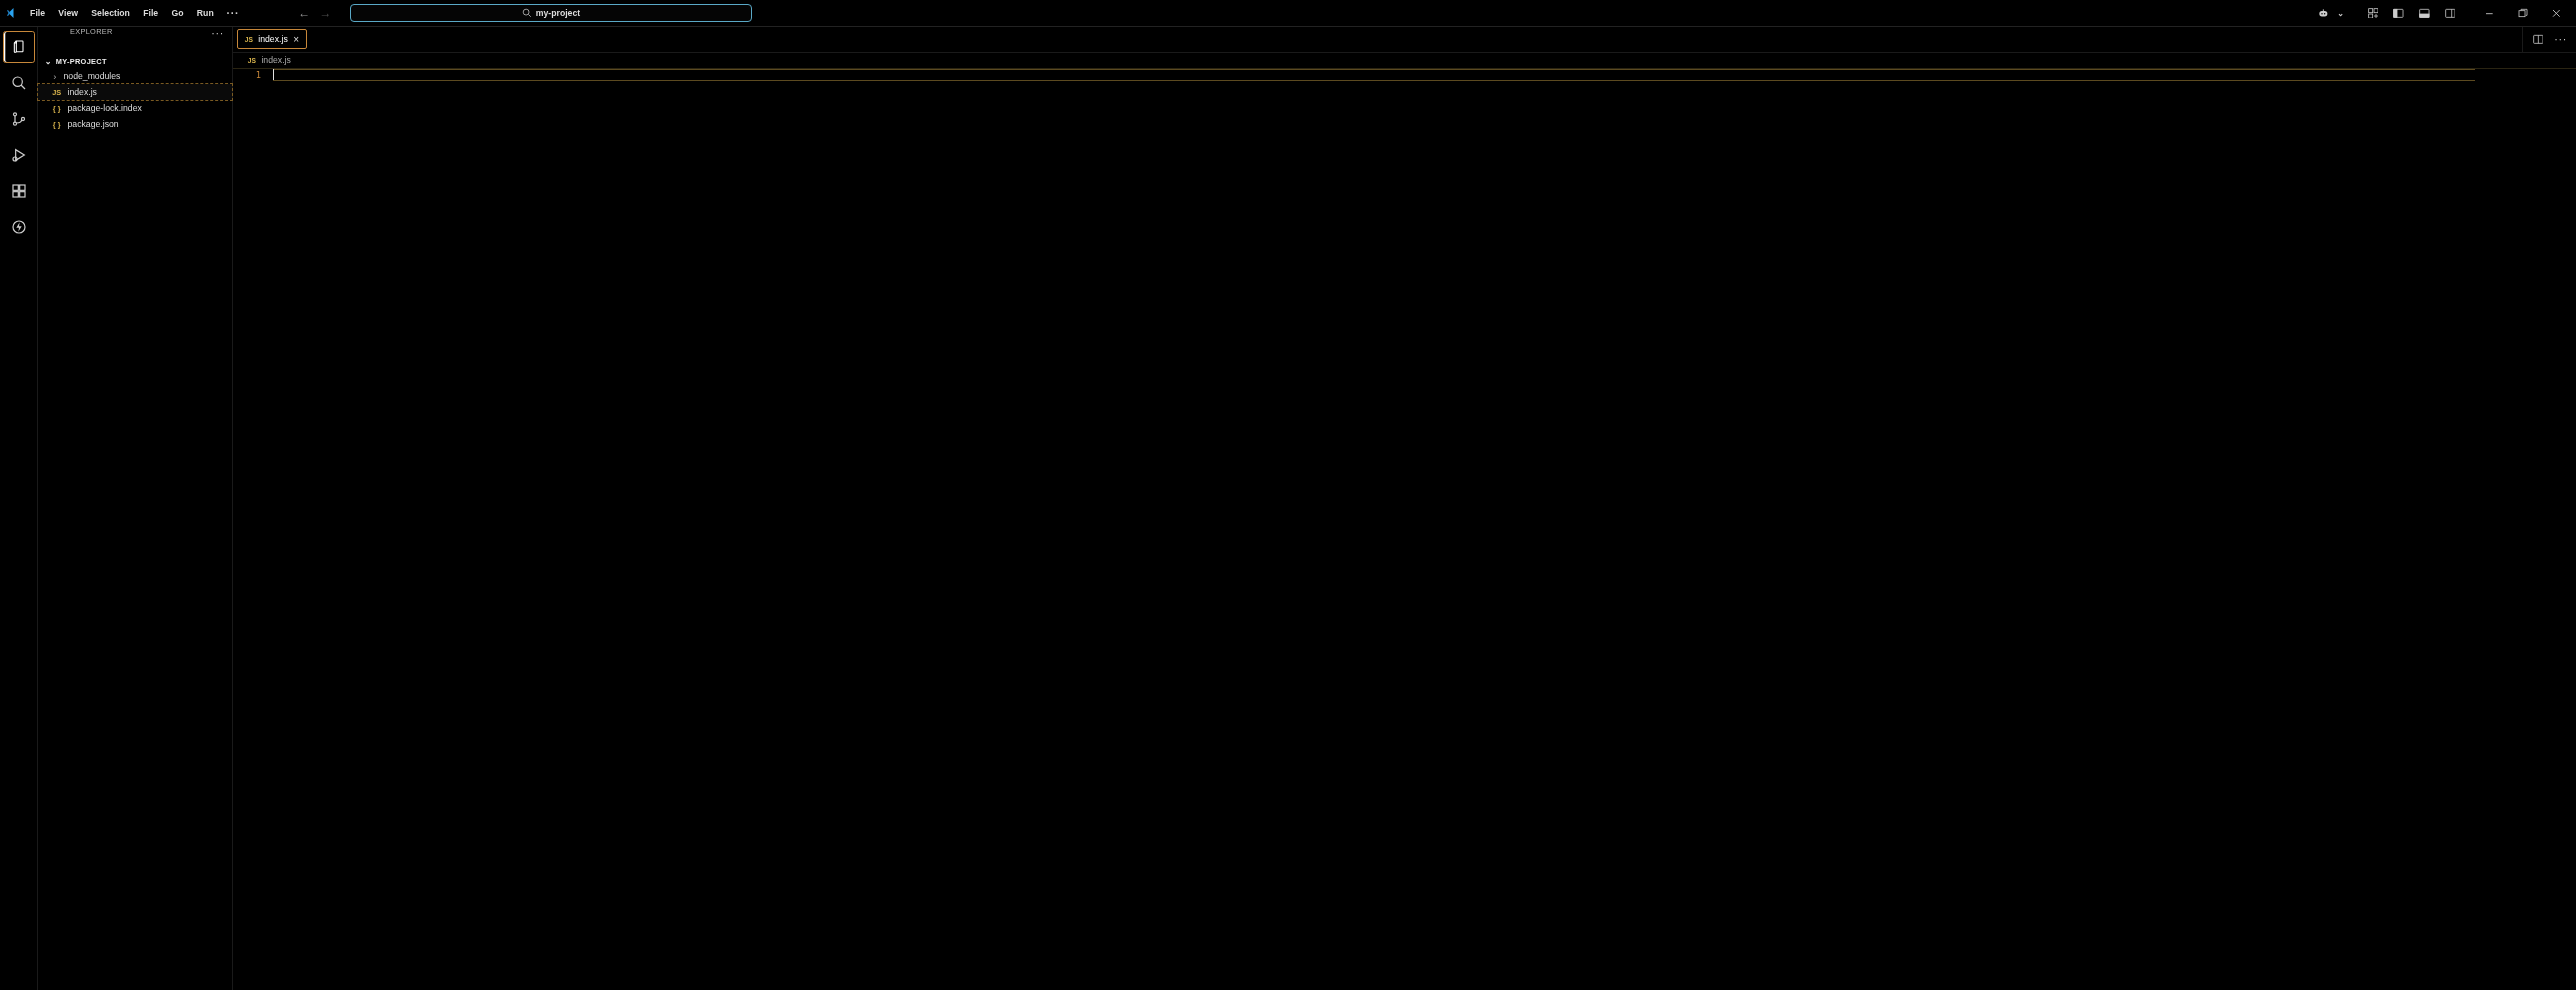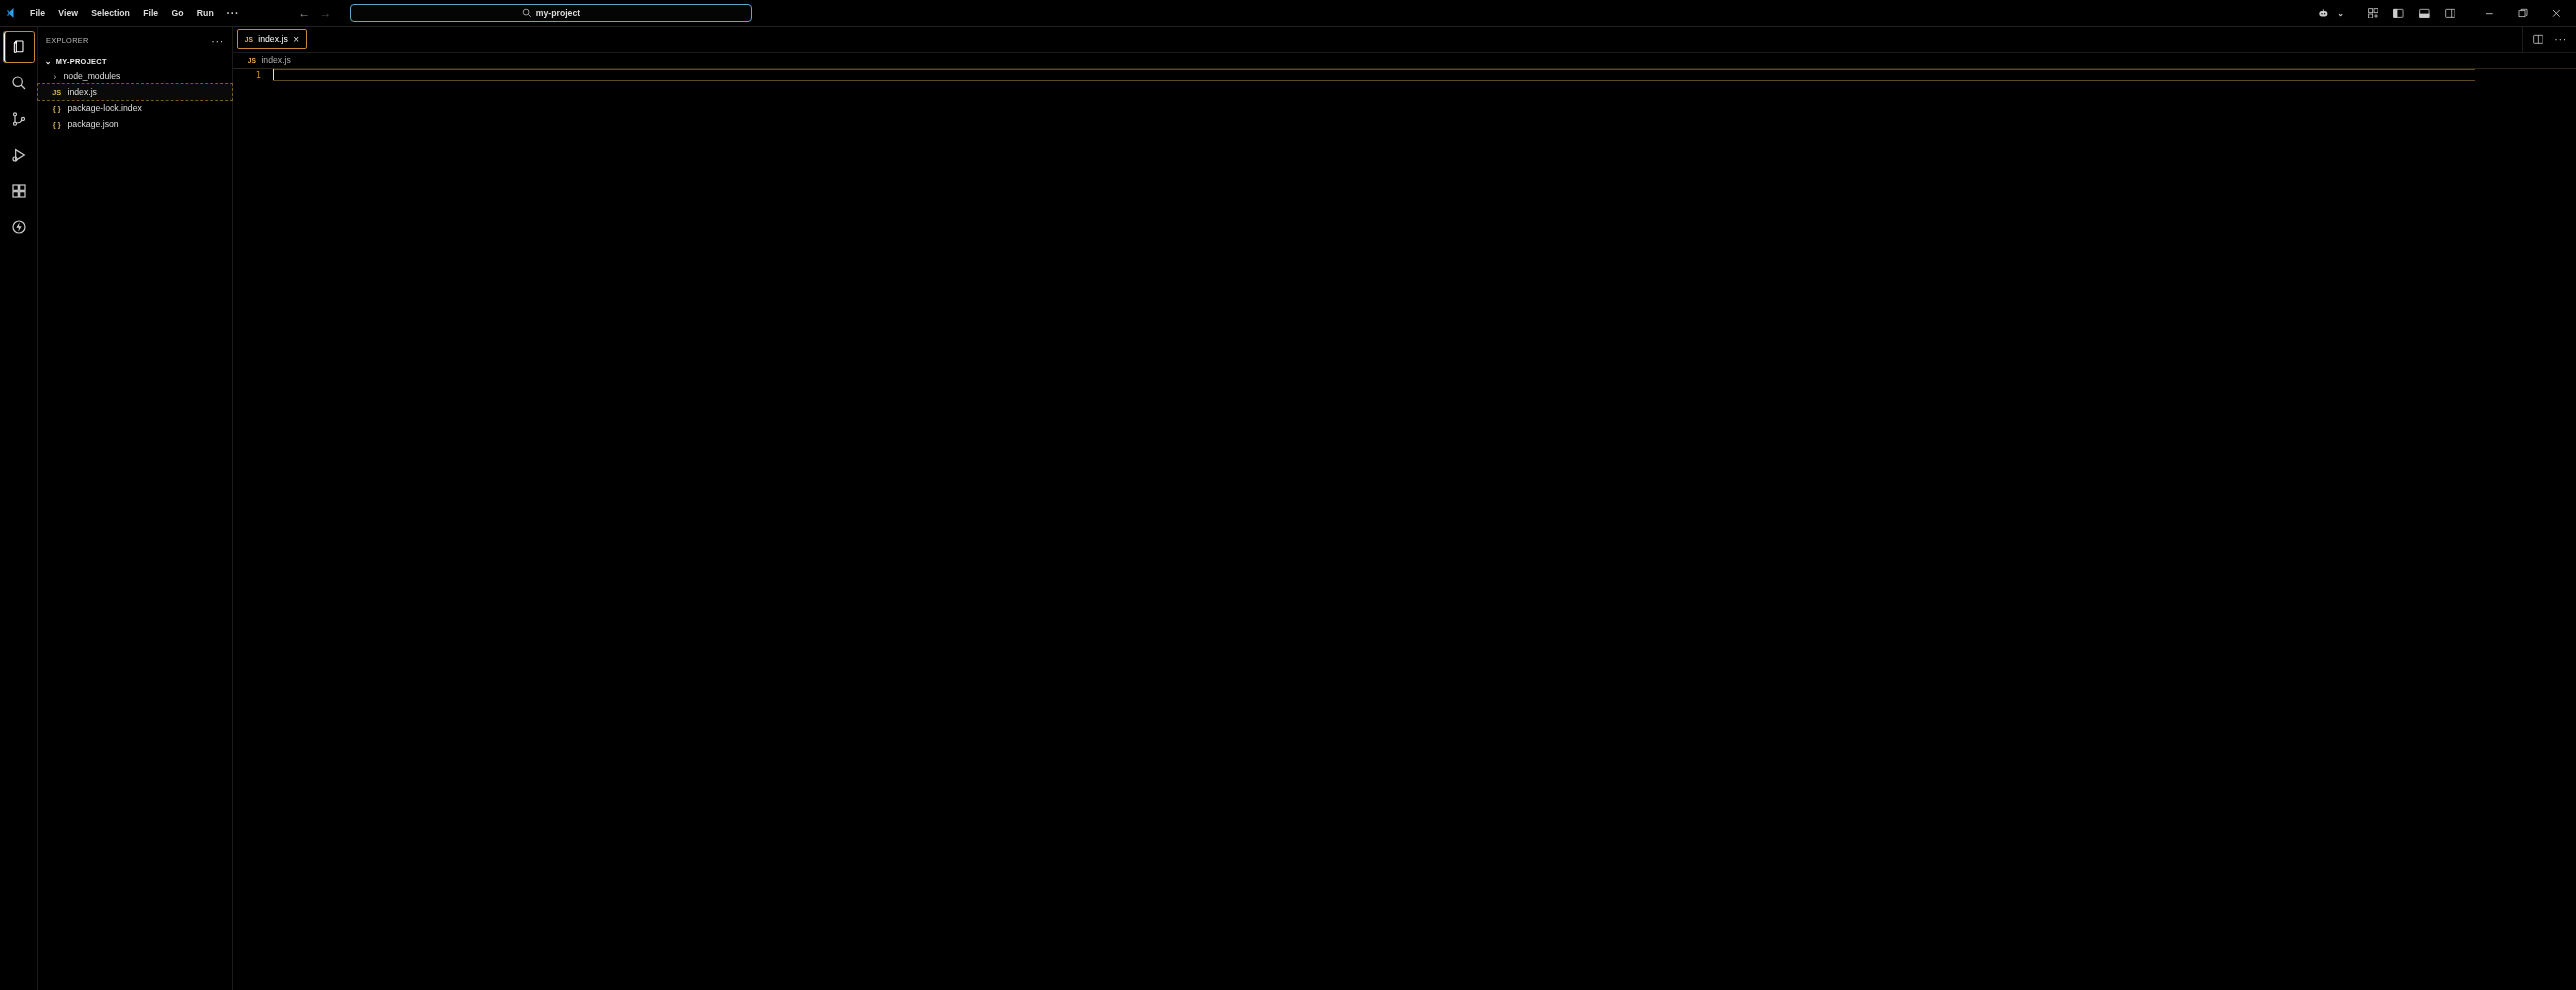--- a/index.html
+++ b/index.html
@@ -98,25 +98,26 @@
 
   
   .sidebar {
     width: 195px;
     background:#000;
     border-right:0.7px solid #1a1a1a;
     display:flex; flex-direction:column;
   }
   .sidebar-header {
     height:27px;
-    display:flex; align-items:center; justify-content:space-between;
+    display:flex; align-items:flex-start; justify-content:space-between;
     padding: 0 8px;
     color:#bbb;
     font-size:7.4px;
     letter-spacing:0.3px;
+    margin-left:24px;
   }
   .sidebar-header .dots { font-size:10.7px; letter-spacing:0.7px; color:#ccc;}
   .project-title {
     display:flex; align-items:center; gap:4px;
     padding: 2.7px 6.7px;
     font-size:7.4px; font-weight:700; color:#eee;
     letter-spacing:0.3px;
   }
   .project-title .chev { font-size:8px; }
   .tree { padding-bottom:5.4px; }

